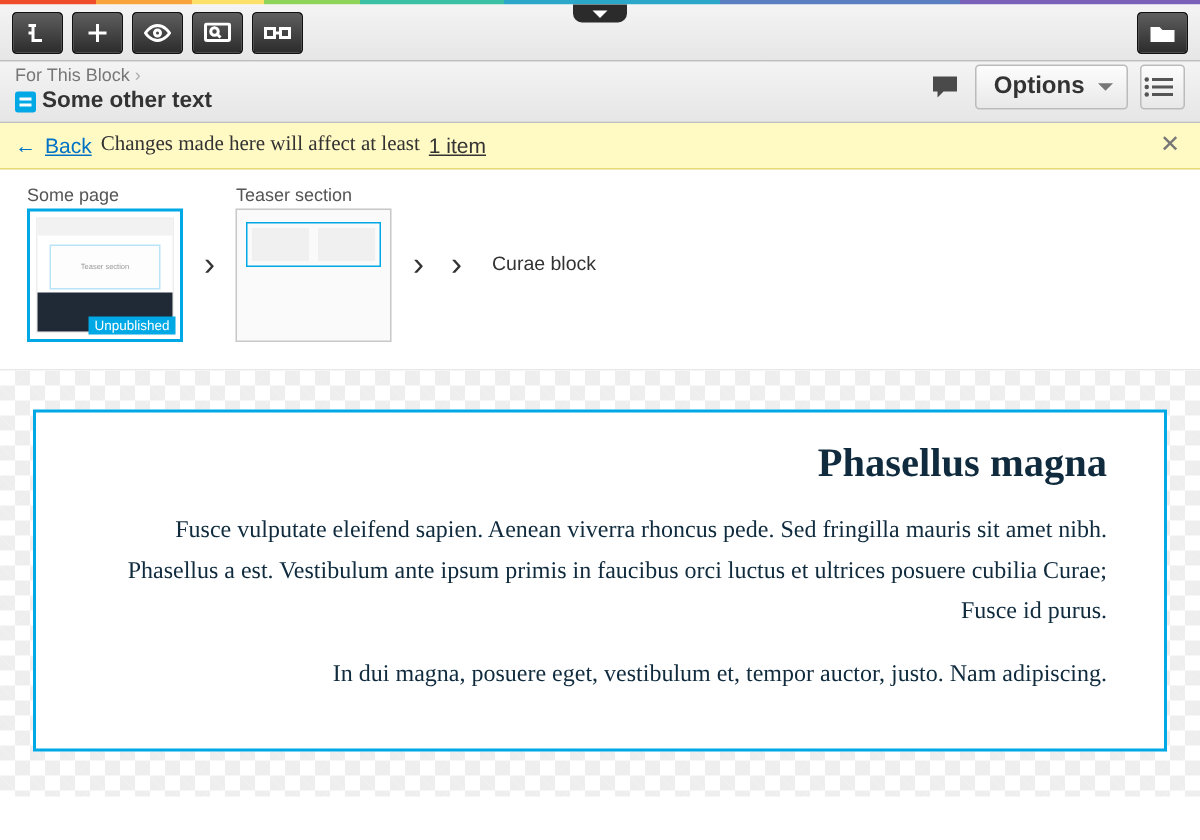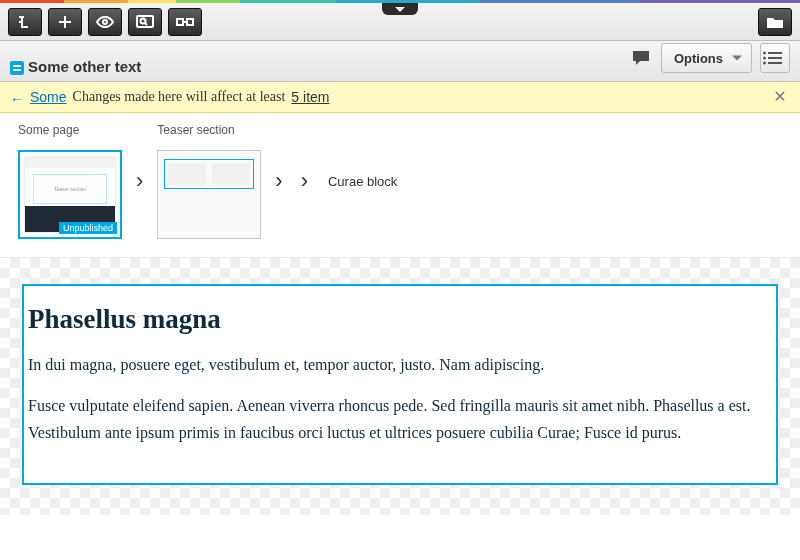--- a/index.html
+++ b/index.html
@@ -79,21 +79,21 @@
   .page-icon::before { top:4px; }
   .page-icon::after { top:8px; }
   .page-title { font-weight: 700; font-size: 15px; color: #333; }
 
   .header-actions { display:flex; align-items:center; gap:8px; padding-bottom:2px;}
   .comment-icon-btn { width:24px;height:24px;display:flex;align-items:center;justify-content:center;cursor:pointer;}
   .options-btn {
     height: 30px; padding: 0 28px 0 12px;
     background: linear-gradient(#fdfdfd,#e8e8e8);
     border: 1px solid #bbb; border-radius: 3px;
-    font-weight: 600; font-size: 13px; color:#333;
+    font-weight: 600; font-size: 16px; color:#333;
     position: relative; cursor:pointer;
   }
   .options-btn::after {
     content:""; position:absolute; right:9px; top:50%; transform:translateY(-50%);
     width:0;height:0;border-left:5px solid transparent;border-right:5px solid transparent;border-top:5px solid #777;
   }
   .list-btn {
     width: 30px; height: 30px;
     background: linear-gradient(#fdfdfd,#e8e8e8);
     border: 1px solid #bbb; border-radius: 3px;
@@ -116,21 +116,21 @@
   .item-link { color:#333;text-decoration:underline;cursor:pointer;}
   .warn-close { margin-left:auto;width:20px;text-align:center;cursor:pointer;color:#777;font-size:16px;line-height:1;}
 
   .trail {
     padding: 10px 18px 18px;
     display: flex;
     align-items: center;
     gap: 10px;
     border-bottom: 1px solid #e8e8e8;
   }
-  .trail-item { display:flex;flex-direction:column;gap:13px; }
+  .trail-item { display:flex;flex-direction:column;gap:2px; }
   .trail-label { font-size:12px;color:#555; }
   .thumb {
     width: 104px; height: 89px;
     border: 1px solid #c8c8c8; background:#fff; position:relative; cursor:pointer;
   }
   .thumb.selected { border: 2px solid #00a8e6; }
   .thumb1 .t-body{position:absolute;inset:4px;border:1px solid #eee;}
   .thumb1 .t-h{height:14%;background:#f2f2f2;}
   .thumb1 .t-box{margin:6px 8px;border:1px solid #b9e3f6;background:#fdfdfd;height:30px;display:flex;align-items:center;justify-content:center;font-size:5px;color:#999;}
   .thumb1 .t-line{height:2px;background:#ddd;margin:3px 10px;}
@@ -152,21 +152,22 @@
       linear-gradient(-45deg,#eee 25%,transparent 25%),
       linear-gradient(45deg,transparent 75%,#eee 75%),
       linear-gradient(-45deg,transparent 75%,#eee 75%);
     background-size: 20px 20px;
     background-position: 0 0,0 10px,10px -10px,-10px 0;
     background-color:#fff;
   }
   .content-block {
     background:#fff;
     border: 2px solid #00a8e6;
-    padding: 18px 4px 22px;
+    padding: 18px 38px 22px;
+    text-align: right;
   }
   .content-block h2 {
     font-family: Georgia, "Times New Roman", serif;
     font-size: 27px; font-weight: 700; color:#0f2b3d;
     margin-bottom: 16px;
   }
   .content-block p {
     font-family: Georgia, "Times New Roman", serif;
     font-size: 16px; line-height: 1.7; color:#0f2b3d;
     margin-bottom: 14px;
@@ -212,20 +213,21 @@
   <div class="spacer"></div>
   <div class="folder-btn">
     <svg width="18" height="14" viewBox="0 0 18 14" fill="#fff">
         <path d="M1 3h6l2 2h8v8H1z"></path>
       </svg>
   </div>
 </div>
 
 <div class="header-row">
   <div class="breadcrumb-area">
+    <div class="crumb-line1">For This Block</div>
     <div class="crumb-line2">
       <span class="page-icon"></span>
       <span class="page-title">Some other text</span>
     </div>
   </div>
   <div class="header-actions">
     <div class="comment-icon-btn">
       <svg width="18" height="16" viewBox="0 0 18 16" fill="#4a4a4a">
           <path d="M1 1h16v10H8l-4 4v-4H1z"></path>
         </svg>
@@ -236,23 +238,23 @@
           <span></span>
           <span></span>
           <span></span>
         </div>
     </div>
   </div>
 </div>
 
 <div class="warning-bar">
   <span class="back-arrow">←</span>
-  <span class="back-link">Some</span>
+  <span class="back-link">Back</span>
   <span class="warn-text">Changes made here will affect at least</span>
-  <span class="item-link">5 item</span>
+  <span class="item-link">1 item</span>
   <span class="warn-close">✕</span>
 </div>
 
 <div class="trail">
   <div class="trail-item">
     <div class="trail-label">Some page</div>
     <div class="thumb thumb1 selected">
       <div class="t-body">
         <div class="t-h"></div>
         <div class="t-box">Teaser section</div>
@@ -274,16 +276,16 @@
     </div>
   </div>
   <div class="trail-chevron">›</div>
   <div class="trail-chevron">›</div>
   <div class="this-block">Curae block</div>
 </div>
 
 <div class="canvas">
   <div class="content-block">
     <h2>Phasellus magna</h2>
+    <p>Fusce vulputate eleifend sapien. Aenean viverra rhoncus pede. Sed fringilla mauris sit amet nibh. Phasellus a est. Vestibulum ante ipsum primis in faucibus orci luctus et ultrices posuere cubilia Curae; Fusce id purus.</p>
     <p>In dui magna, posuere eget, vestibulum et, tempor auctor, justo. Nam adipiscing.</p>
-    <p>Fusce vulputate eleifend sapien. Aenean viverra rhoncus pede. Sed fringilla mauris sit amet nibh. Phasellus a est. Vestibulum ante ipsum primis in faucibus orci luctus et ultrices posuere cubilia Curae; Fusce id purus.</p>
   </div>
 </div>
 
 </body></html>

